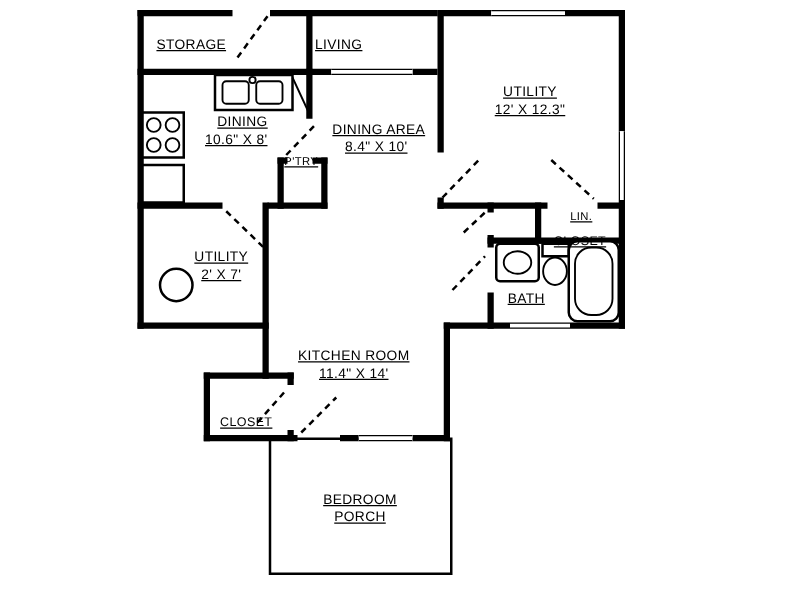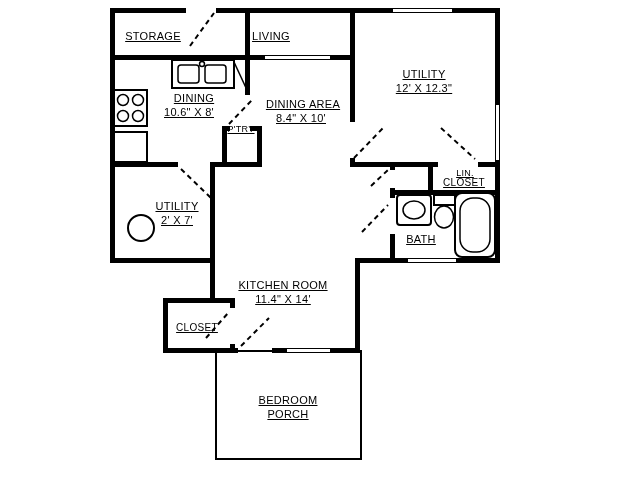--- a/index.html
+++ b/index.html
@@ -13,21 +13,21 @@
   }
   .wall{position:absolute;background:#000000;}
   .win-h{position:absolute;height:5px;background:#ffffff;
          border-top:1.5px solid #000;border-bottom:1.5px solid #000;box-sizing:border-box;}
   .win-v{position:absolute;width:5px;background:#ffffff;
          border-left:1.5px solid #000;border-right:1.5px solid #000;box-sizing:border-box;}
   .porch{position:absolute;border:2px solid #000;background:#fff;z-index:0;}
   .label{position:absolute;font-size:11px;color:#000;letter-spacing:.3px;
          white-space:nowrap;transform:translateX(-50%);z-index:5;text-decoration:underline;}
   .label.sm{font-size:9px;}
-  .label.md{font-size:10px;}
+  .label.md{font-size:10px;margin-top:11px;}
   svg.overlay{position:absolute;left:0;top:0;z-index:3;}
   .wall{z-index:2;}
   .win-h,.win-v{z-index:4;}
 </style>
 </head>
 <body>
 
 <div id="plan">
 
   <div class="wall" style="left:110px;top:8px;width:76px;height:5px;"></div>

